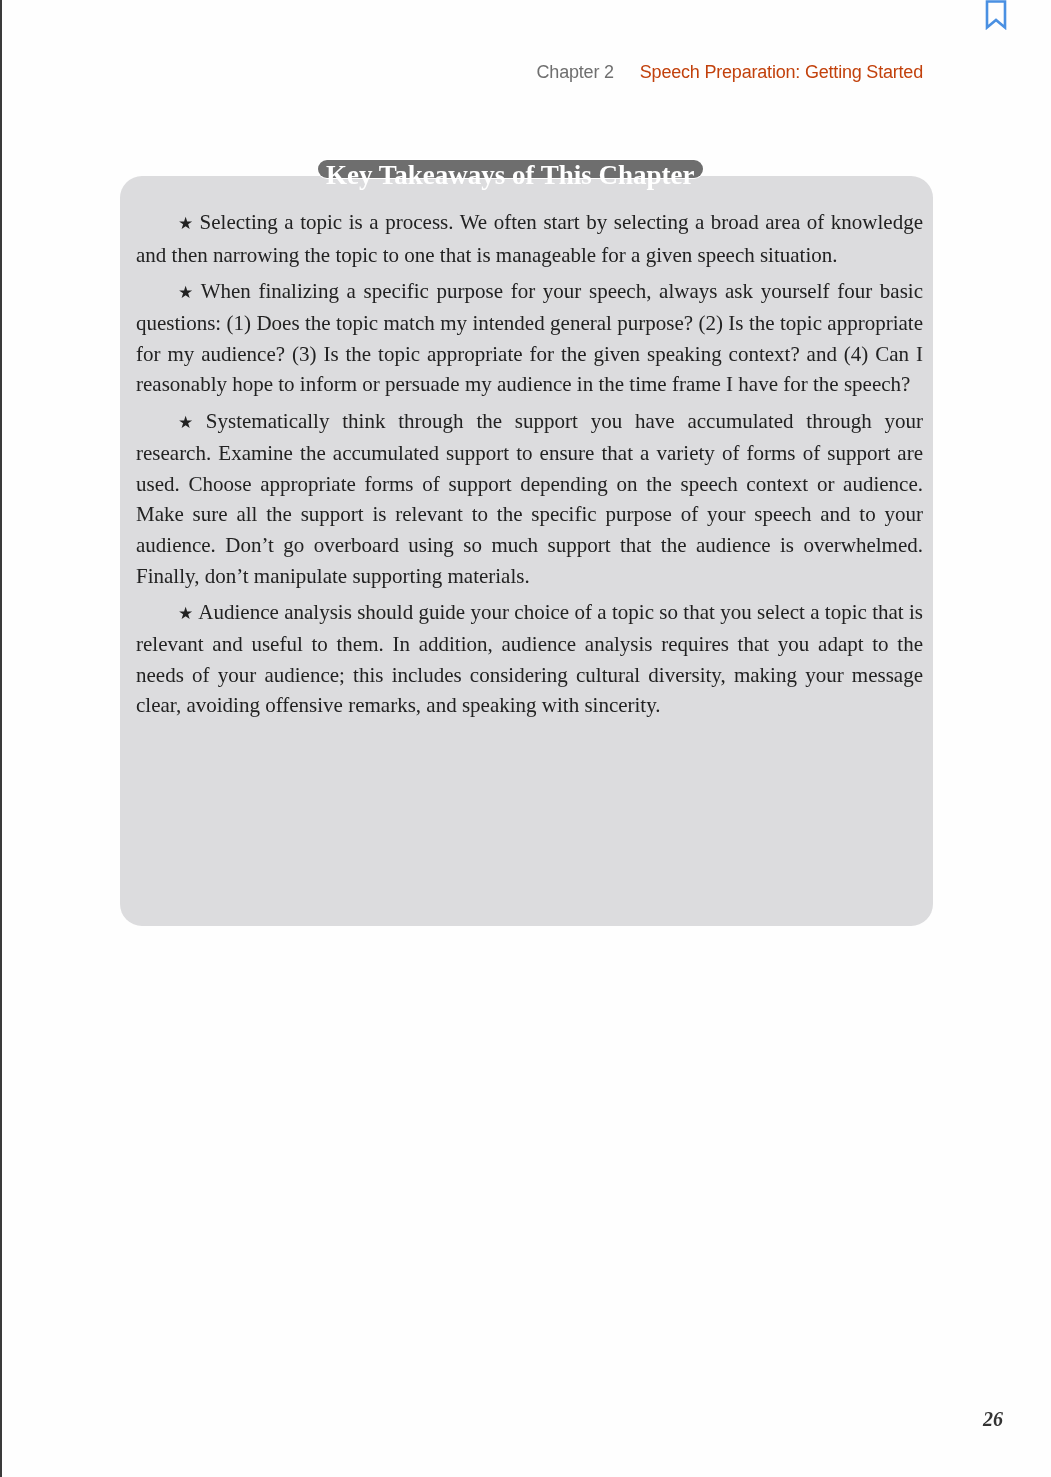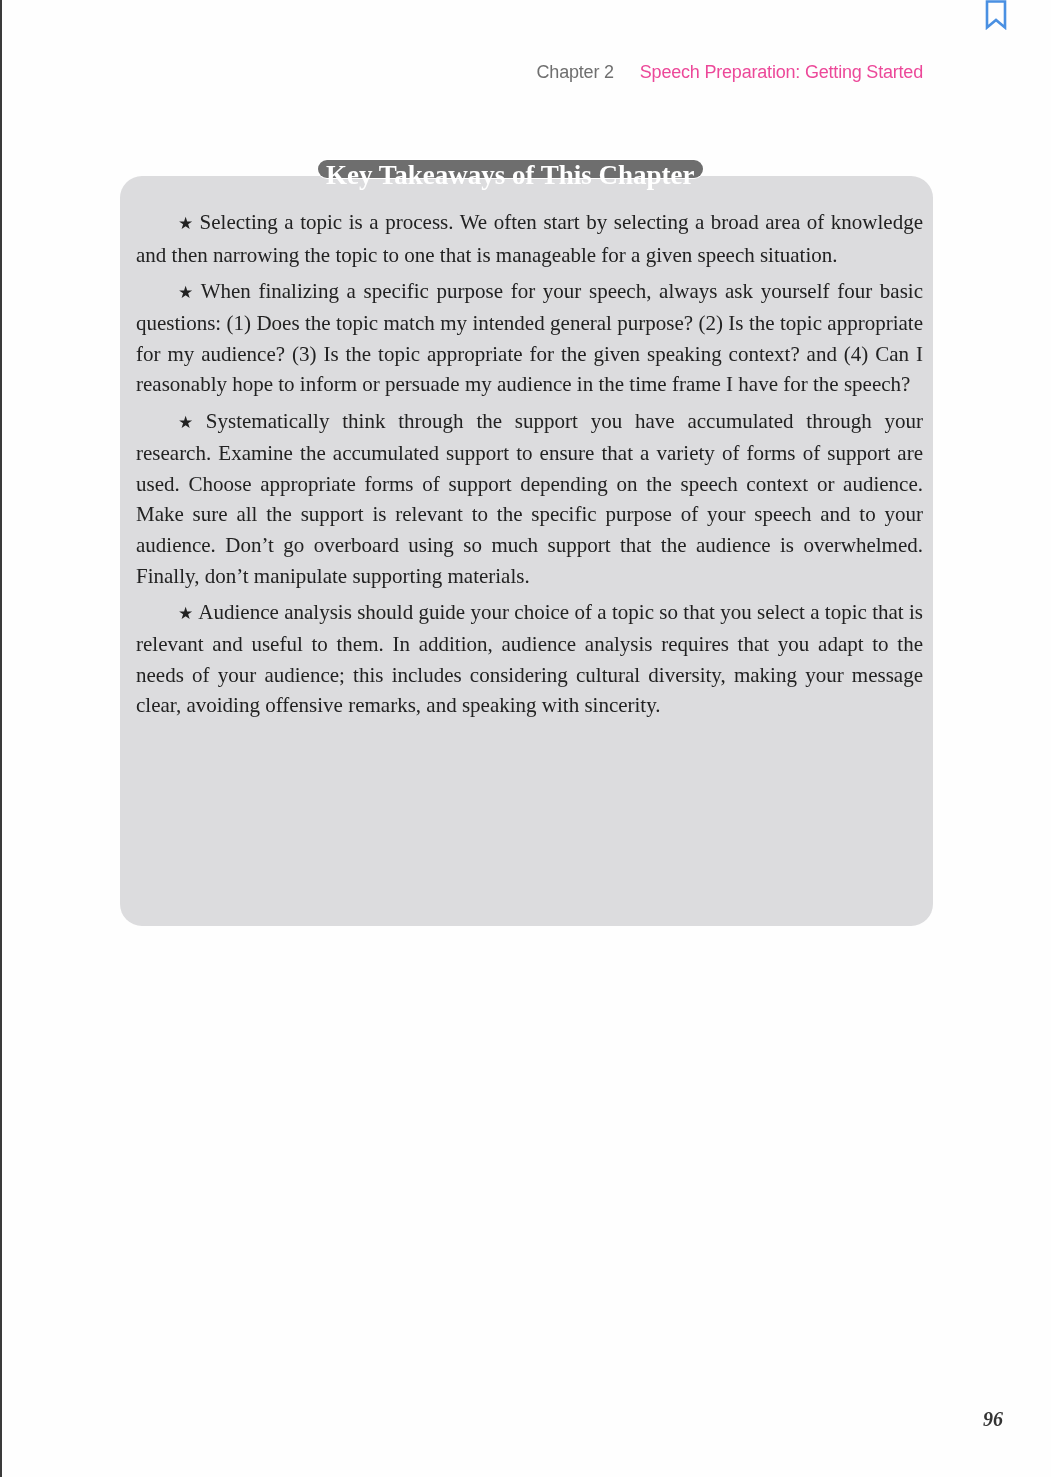--- a/index.html
+++ b/index.html
@@ -16,21 +16,21 @@
   }
   .bookmark {
     position: absolute; left: 984px; top: 0px; width: 24px; height: 30px; cursor: pointer;
   }
   .running-head {
     position: absolute; top: 62px; right: 128px;
     font-family: "Liberation Sans", sans-serif; font-size: 18px; letter-spacing: -0.2px;
     white-space: nowrap;
   }
   .running-head .chapter { color: #6f6f6f; margin-right: 26px; }
-  .running-head .title { color: #ec4899; }
+  .running-head .title { color: #c2410c; }
 
   .box {
     position: absolute; left: 120px; top: 176px; width: 813px; height: 750px;
     background: #dcdcde; border-radius: 22px;
   }
   .box-title {
     position: absolute; left: 318px; top: 160px; height: 18px; padding: 0 8px;
     background: #6e6e6e; color: #ffffff; border-radius: 10px;
     font-family: "Liberation Serif", serif; font-weight: bold; font-size: 27px; line-height: 30px;
     box-shadow: 0 0 0 1px #ffffff;
@@ -70,13 +70,13 @@
 <div class="box"></div>
 <div class="box-title">Key Takeaways of This Chapter</div>
 
 <div class="takeaways">
   <p class="takeaway"><span class="star">★</span><span>Selecting a topic is a process. We often start by selecting a broad area of knowledge and then narrowing the topic to one that is manageable for a given speech situation.</span></p>
   <p class="takeaway"><span class="star">★</span><span>When finalizing a specific purpose for your speech, always ask yourself four basic questions: (1) Does the topic match my intended general purpose? (2) Is the topic appropriate for my audience? (3) Is the topic appropriate for the given speaking context? and (4) Can I reasonably hope to inform or persuade my audience in the time frame I have for the speech?</span></p>
   <p class="takeaway"><span class="star">★</span><span>Systematically think through the support you have accumulated through your research. Examine the accumulated support to ensure that a variety of forms of support are used. Choose appropriate forms of support depending on the speech context or audience. Make sure all the support is relevant to the specific purpose of your speech and to your audience. Don’t go overboard using so much support that the audience is overwhelmed. Finally, don’t manipulate supporting materials.</span></p>
   <p class="takeaway"><span class="star">★</span><span>Audience analysis should guide your choice of a topic so that you select a topic that is relevant and useful to them. In addition, audience analysis requires that you adapt to the needs of your audience; this includes considering cultural diversity, making your message clear, avoiding offensive remarks, and speaking with sincerity.</span></p>
 </div>
 
-<div class="page-number">96</div>
+<div class="page-number">26</div>
 
 </body></html>

